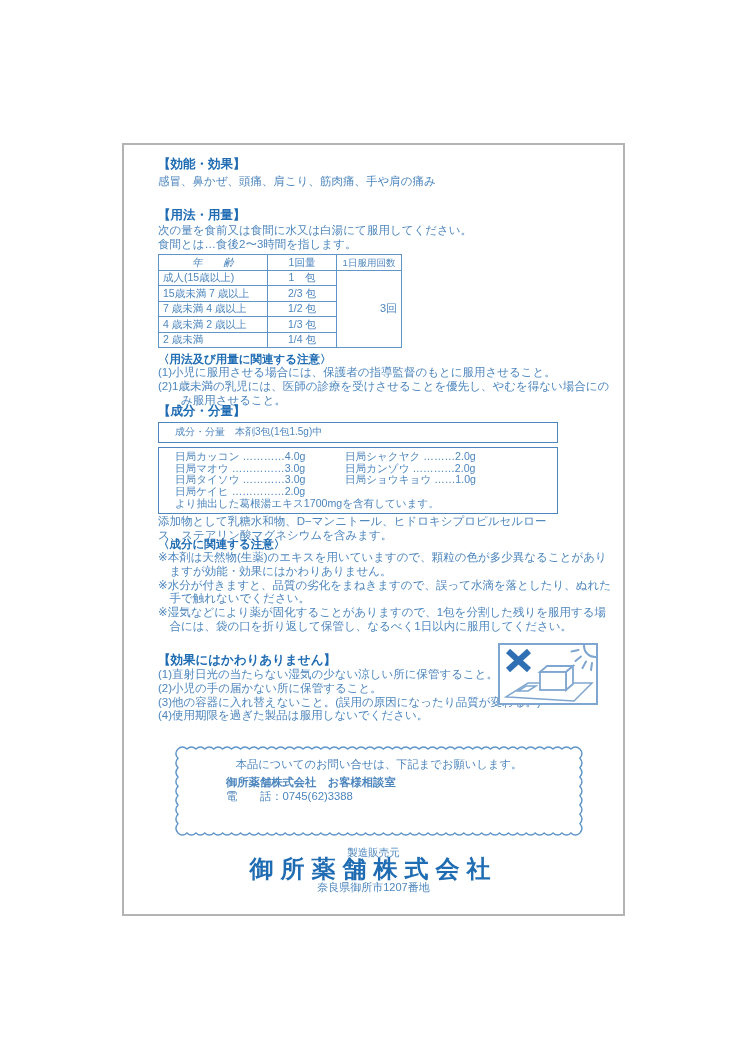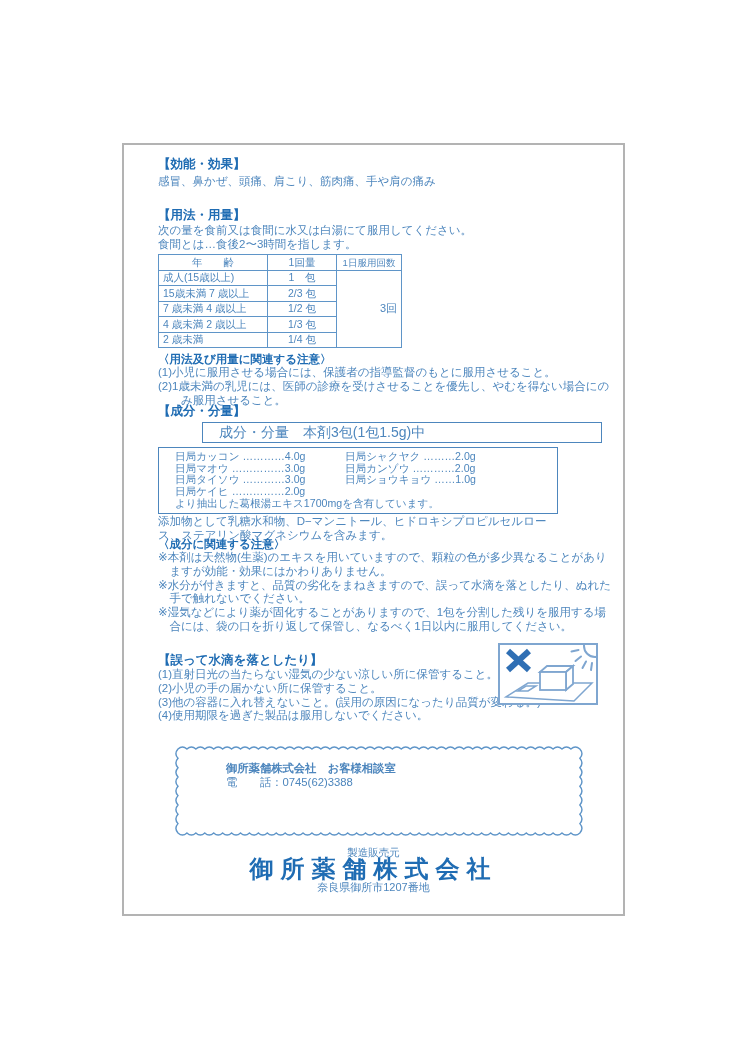--- a/index.html
+++ b/index.html
@@ -18,29 +18,29 @@
   h4.sh{margin:0;color:#1f6cb3;font-weight:bold;font-size:11.5px;line-height:14px;}
   p.t{margin:0;}
   .hang1{padding-left:1em;text-indent:-1em;line-height:13.8px;}
   .hang2{padding-left:2em;text-indent:-2em;line-height:13.8px;}
 
   
   table.dose{border-collapse:collapse;margin-top:3px;font-size:10.5px;color:#4d86bd;}
   table.dose th,table.dose td{border:1px solid #5f95c8;padding:0 4px;height:14.5px;line-height:13px;}
   table.dose th{font-weight:normal;text-align:center;}
   th.c-age,td.c-age{width:100px;text-align:left;}
-  th.c-age{text-align:center;}
+  th.c-age{text-align:center;font-style:italic;}
   th.c-amt,td.c-amt{width:60px;text-align:center;}
   th.c-frq,td.c-frq{width:56px;text-align:center;font-size:9.5px;}
   td.c-frq{font-size:11px;text-align:right;}
 
   
   .ingbox-head{
     box-sizing:border-box;width:400px;border:1.5px solid #4d86bd;
-    margin-top:3px;padding:2px 10px 3px 16px;font-size:14px;margin-left:44px;
+    margin-top:3px;padding:2px 10px 3px 16px;font-size:10px;
   }
   .ingbox-body{
     box-sizing:border-box;width:400px;border:1.5px solid #4d86bd;
     margin-top:4px;padding:3px 8px 3px 16px;font-size:10.6px;line-height:11.7px;
   }
   .ingrow{display:flex;}
   .ingrow .l{width:170px;}
   .ingrow .r{flex:1;}
   .additives{margin-top:9px;width:392px;}
 
@@ -145,21 +145,21 @@
   <div class="sec" style="top:392px;">
     <h4 class="sh">〈成分に関連する注意〉</h4>
     <div class="cnotes-items">
       <p class="t hang1">※本剤は天然物(生薬)のエキスを用いていますので、顆粒の色が多少異なることがありますが効能・効果にはかわりありません。</p>
       <p class="t hang1">※水分が付きますと、品質の劣化をまねきますので、誤って水滴を落としたり、ぬれた手で触れないでください。</p>
       <p class="t hang1">※湿気などにより薬が固化することがありますので、1包を分割した残りを服用する場合には、袋の口を折り返して保管し、なるべく1日以内に服用してください。</p>
     </div>
   </div>
 
   <div class="storage">
-    <h3 class="bh">【誤って水滴を落としたり】</h3>
+    <h3 class="bh">【効果にはかわりありません】</h3>
     <p class="t hang2">(1)直射日光の当たらない湿気の少ない涼しい所に保管すること。</p>
     <p class="t hang2">(2)小児の手の届かない所に保管すること。</p>
     <p class="t hang2">(3)他の容器に入れ替えないこと。(誤用の原因になったり品質が変わる。)</p>
     <p class="t hang2">(4)使用期限を過ぎた製品は服用しないでください。</p>
 
     <svg class="sun-icon" width="100" height="62" viewBox="0 0 100 62">
       <rect x="1" y="1" width="98" height="60" fill="#ffffff" stroke="#7fa6d0" stroke-width="2"></rect>
 
       <polygon points="8,54 30,40 94,40 76,58" fill="#ffffff" stroke="#7fa6d0" stroke-width="1.5"></polygon>
 
@@ -182,20 +182,21 @@
         <line x1="31" y1="8" x2="10" y2="27"></line>
       </g>
     </svg>
   </div>
 
   <div class="contact">
     <svg class="wavy" width="410" height="92" viewBox="0 0 410 92">
       <path d="M4 4 q 4.47 -4.20 8.93 0.00 q 4.47 -4.20 8.93 0.00 q 4.47 -4.20 8.93 0.00 q 4.47 -4.20 8.93 0.00 q 4.47 -4.20 8.93 0.00 q 4.47 -4.20 8.93 0.00 q 4.47 -4.20 8.93 0.00 q 4.47 -4.20 8.93 0.00 q 4.47 -4.20 8.93 0.00 q 4.47 -4.20 8.93 0.00 q 4.47 -4.20 8.93 0.00 q 4.47 -4.20 8.93 0.00 q 4.47 -4.20 8.93 0.00 q 4.47 -4.20 8.93 0.00 q 4.47 -4.20 8.93 0.00 q 4.47 -4.20 8.93 0.00 q 4.47 -4.20 8.93 0.00 q 4.47 -4.20 8.93 0.00 q 4.47 -4.20 8.93 0.00 q 4.47 -4.20 8.93 0.00 q 4.47 -4.20 8.93 0.00 q 4.47 -4.20 8.93 0.00 q 4.47 -4.20 8.93 0.00 q 4.47 -4.20 8.93 0.00 q 4.47 -4.20 8.93 0.00 q 4.47 -4.20 8.93 0.00 q 4.47 -4.20 8.93 0.00 q 4.47 -4.20 8.93 0.00 q 4.47 -4.20 8.93 0.00 q 4.47 -4.20 8.93 0.00 q 4.47 -4.20 8.93 0.00 q 4.47 -4.20 8.93 0.00 q 4.47 -4.20 8.93 0.00 q 4.47 -4.20 8.93 0.00 q 4.47 -4.20 8.93 0.00 q 4.47 -4.20 8.93 0.00 q 4.47 -4.20 8.93 0.00 q 4.47 -4.20 8.93 0.00 q 4.47 -4.20 8.93 0.00 q 4.47 -4.20 8.93 0.00 q 4.47 -4.20 8.93 0.00 q 4.47 -4.20 8.93 0.00 q 4.47 -4.20 8.93 0.00 q 4.47 -4.20 8.93 0.00 q 4.47 -4.20 8.93 0.00 q 4.20 4.67 0.00 9.33 q 4.20 4.67 0.00 9.33 q 4.20 4.67 0.00 9.33 q 4.20 4.67 0.00 9.33 q 4.20 4.67 0.00 9.33 q 4.20 4.67 0.00 9.33 q 4.20 4.67 0.00 9.33 q 4.20 4.67 0.00 9.33 q 4.20 4.67 0.00 9.33 q -4.47 4.20 -8.93 0.00 q -4.47 4.20 -8.93 0.00 q -4.47 4.20 -8.93 0.00 q -4.47 4.20 -8.93 0.00 q -4.47 4.20 -8.93 0.00 q -4.47 4.20 -8.93 0.00 q -4.47 4.20 -8.93 0.00 q -4.47 4.20 -8.93 0.00 q -4.47 4.20 -8.93 0.00 q -4.47 4.20 -8.93 0.00 q -4.47 4.20 -8.93 0.00 q -4.47 4.20 -8.93 0.00 q -4.47 4.20 -8.93 0.00 q -4.47 4.20 -8.93 0.00 q -4.47 4.20 -8.93 0.00 q -4.47 4.20 -8.93 0.00 q -4.47 4.20 -8.93 0.00 q -4.47 4.20 -8.93 0.00 q -4.47 4.20 -8.93 0.00 q -4.47 4.20 -8.93 0.00 q -4.47 4.20 -8.93 0.00 q -4.47 4.20 -8.93 0.00 q -4.47 4.20 -8.93 0.00 q -4.47 4.20 -8.93 0.00 q -4.47 4.20 -8.93 0.00 q -4.47 4.20 -8.93 0.00 q -4.47 4.20 -8.93 0.00 q -4.47 4.20 -8.93 0.00 q -4.47 4.20 -8.93 0.00 q -4.47 4.20 -8.93 0.00 q -4.47 4.20 -8.93 0.00 q -4.47 4.20 -8.93 0.00 q -4.47 4.20 -8.93 0.00 q -4.47 4.20 -8.93 0.00 q -4.47 4.20 -8.93 0.00 q -4.47 4.20 -8.93 0.00 q -4.47 4.20 -8.93 0.00 q -4.47 4.20 -8.93 0.00 q -4.47 4.20 -8.93 0.00 q -4.47 4.20 -8.93 0.00 q -4.47 4.20 -8.93 0.00 q -4.47 4.20 -8.93 0.00 q -4.47 4.20 -8.93 0.00 q -4.47 4.20 -8.93 0.00 q -4.47 4.20 -8.93 0.00 q -4.20 -4.67 0.00 -9.33 q -4.20 -4.67 0.00 -9.33 q -4.20 -4.67 0.00 -9.33 q -4.20 -4.67 0.00 -9.33 q -4.20 -4.67 0.00 -9.33 q -4.20 -4.67 0.00 -9.33 q -4.20 -4.67 0.00 -9.33 q -4.20 -4.67 0.00 -9.33 q -4.20 -4.67 0.00 -9.33 Z" fill="none" stroke="#5f95c8" stroke-width="1.4"></path>
     </svg>
     <div class="inner">
+      <div class="intro">本品についてのお問い合せは、下記までお願いします。</div>
       <div class="blk">
         <div class="cmp">御所薬舗株式会社　お客様相談室</div>
         <div><span>電　　話：</span><span>0745(62)3388</span></div>
       </div>
     </div>
   </div>
 
   <div class="footer">
     <div class="role">製造販売元</div>
     <div class="cmp">御所薬舗株式会社</div>

